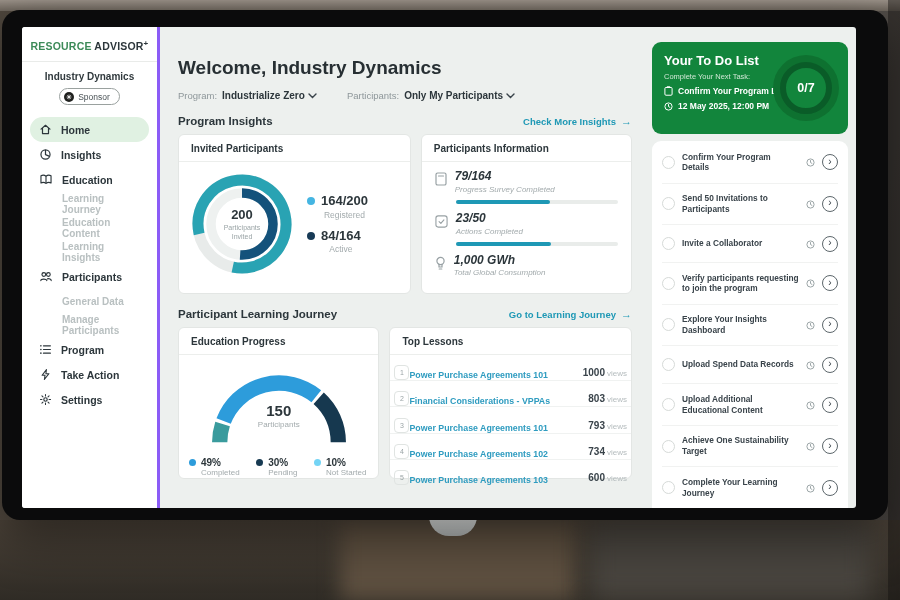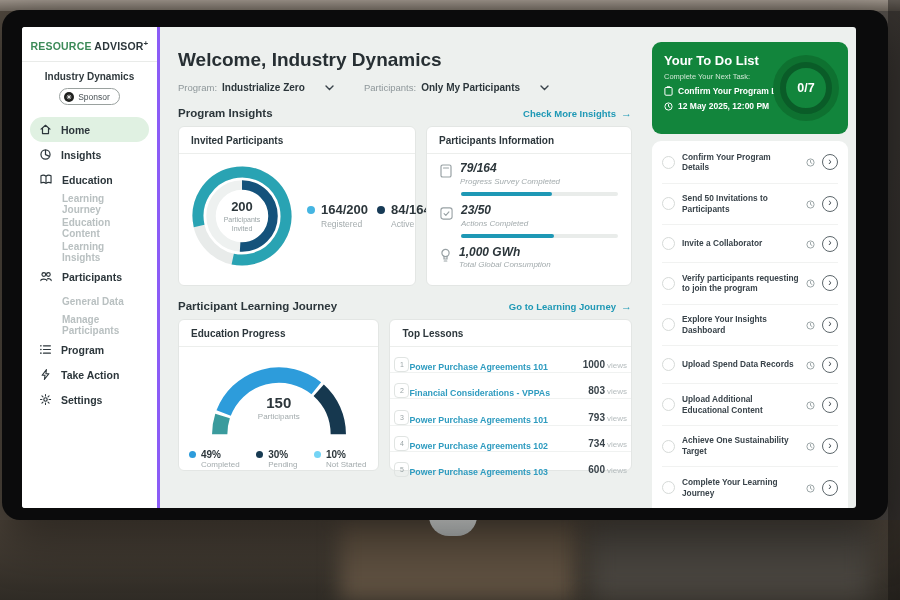--- a/index.html
+++ b/index.html
@@ -22,40 +22,40 @@
   .org{padding:9px 4px 0;text-align:center;font-size:10px;font-weight:bold;color:#30393d;}
   .sponsor{margin:6px auto 2px;display:flex;width:fit-content;align-items:center;gap:4px;border:1px solid #9aa19f;border-radius:11px;padding:2.5px 9px 2.5px 4px;font-size:8.5px;color:#4a5256;background:#fff;}
   .sponsor-dot{width:10px;height:10px;border-radius:50%;background:#20211f;display:flex;align-items:center;justify-content:center;}
   .menu{padding:10px 8px;}
   .mi{display:flex;align-items:center;gap:9px;height:25px;padding:0 9px;border-radius:13px;font-size:10.5px;font-weight:bold;color:#2c363b;cursor:pointer;}
   .mi.active{background:#e0f1e2;}
   .mi.sub{padding-left:32px;color:#b9c0c1;font-size:10px;height:24px;}
   .mi svg{flex:0 0 auto;}
 
   
-  .main{position:absolute;left:138px;top:0;width:488px;height:100%;box-sizing:border-box;padding:14px 16px 0 18px;}
+  .main{position:absolute;left:138px;top:8px;width:488px;height:100%;box-sizing:border-box;padding:14px 16px 0 18px;}
   .h1{font-size:19px;font-weight:bold;color:#272f33;margin:8px 0 0;}
   .filters{display:flex;align-items:center;gap:30px;margin-top:11px;font-size:9.5px;color:#8e979a;}
   .fgroup{display:flex;align-items:center;}
-  .fval{font-weight:bold;color:#2c363b;font-size:10px;margin-left:5px;display:inline-flex;align-items:center;gap:20px;cursor:pointer;}
+  .fval{font-weight:bold;color:#2c363b;font-size:10px;margin-left:5px;display:inline-flex;align-items:center;gap:3px;cursor:pointer;}
   .sec{display:flex;align-items:center;justify-content:space-between;margin-top:14px;}
   .sec-t{font-size:11.5px;font-weight:bold;color:#2c363b;}
   .sec-l{font-size:9.5px;font-weight:bold;color:#1e98b5;display:flex;gap:5px;align-items:center;cursor:pointer;}
   .arrow{font-size:11px;line-height:1;}
   .cards{display:flex;gap:10px;margin-top:7px;}
   .card{background:#fff;border:1px solid #e3e6e4;border-radius:6px;box-sizing:border-box;}
   .card-h{padding:8px 12px 7px;font-size:10px;font-weight:bold;color:#2c363b;border-bottom:1px solid #eceeec;}
   .c-invited{width:238px;height:160px;}
   .c-pinfo{width:216px;height:160px;}
   .invited-body{display:flex;align-items:center;padding:5px 6px;gap:8px;}
   .donut-wrap{position:relative;width:114px;height:114px;flex:0 0 auto;}
   .donut-c{position:absolute;inset:0;display:flex;flex-direction:column;align-items:center;justify-content:center;text-align:center;}
   .donut-v{font-size:13px;font-weight:bold;color:#2c363b;}
   .donut-l{font-size:7px;color:#9aa4a6;width:52px;line-height:1.35;margin-top:1px;}
-  .ileg{display:flex;flex-direction:row;gap:9px;}
+  .ileg{display:flex;flex-direction:column;gap:9px;text-align:center;}
   .ileg-item{display:flex;gap:6px;}
   .ileg-dot{width:8px;height:8px;border-radius:50%;margin-top:3px;flex:0 0 auto;}
   .dot-reg{background:#45b5e2;} .dot-act{background:#173a56;}
   .ileg-v{font-size:13px;font-weight:bold;color:#2c363b;line-height:1.1;}
   .ileg-l{font-size:8.5px;color:#a3abad;margin-top:1px;}
   .pinfo-body{padding:8px 13px 0;}
   .stat{display:flex;gap:8px;font-style:italic;}
   .stat .sicon{margin-top:2px;color:#98a1a4;}
   .stat-v{font-size:12px;font-weight:bold;color:#2c363b;line-height:1.15;}
   .stat-l{font-size:8px;color:#a3abad;margin-top:1px;}

